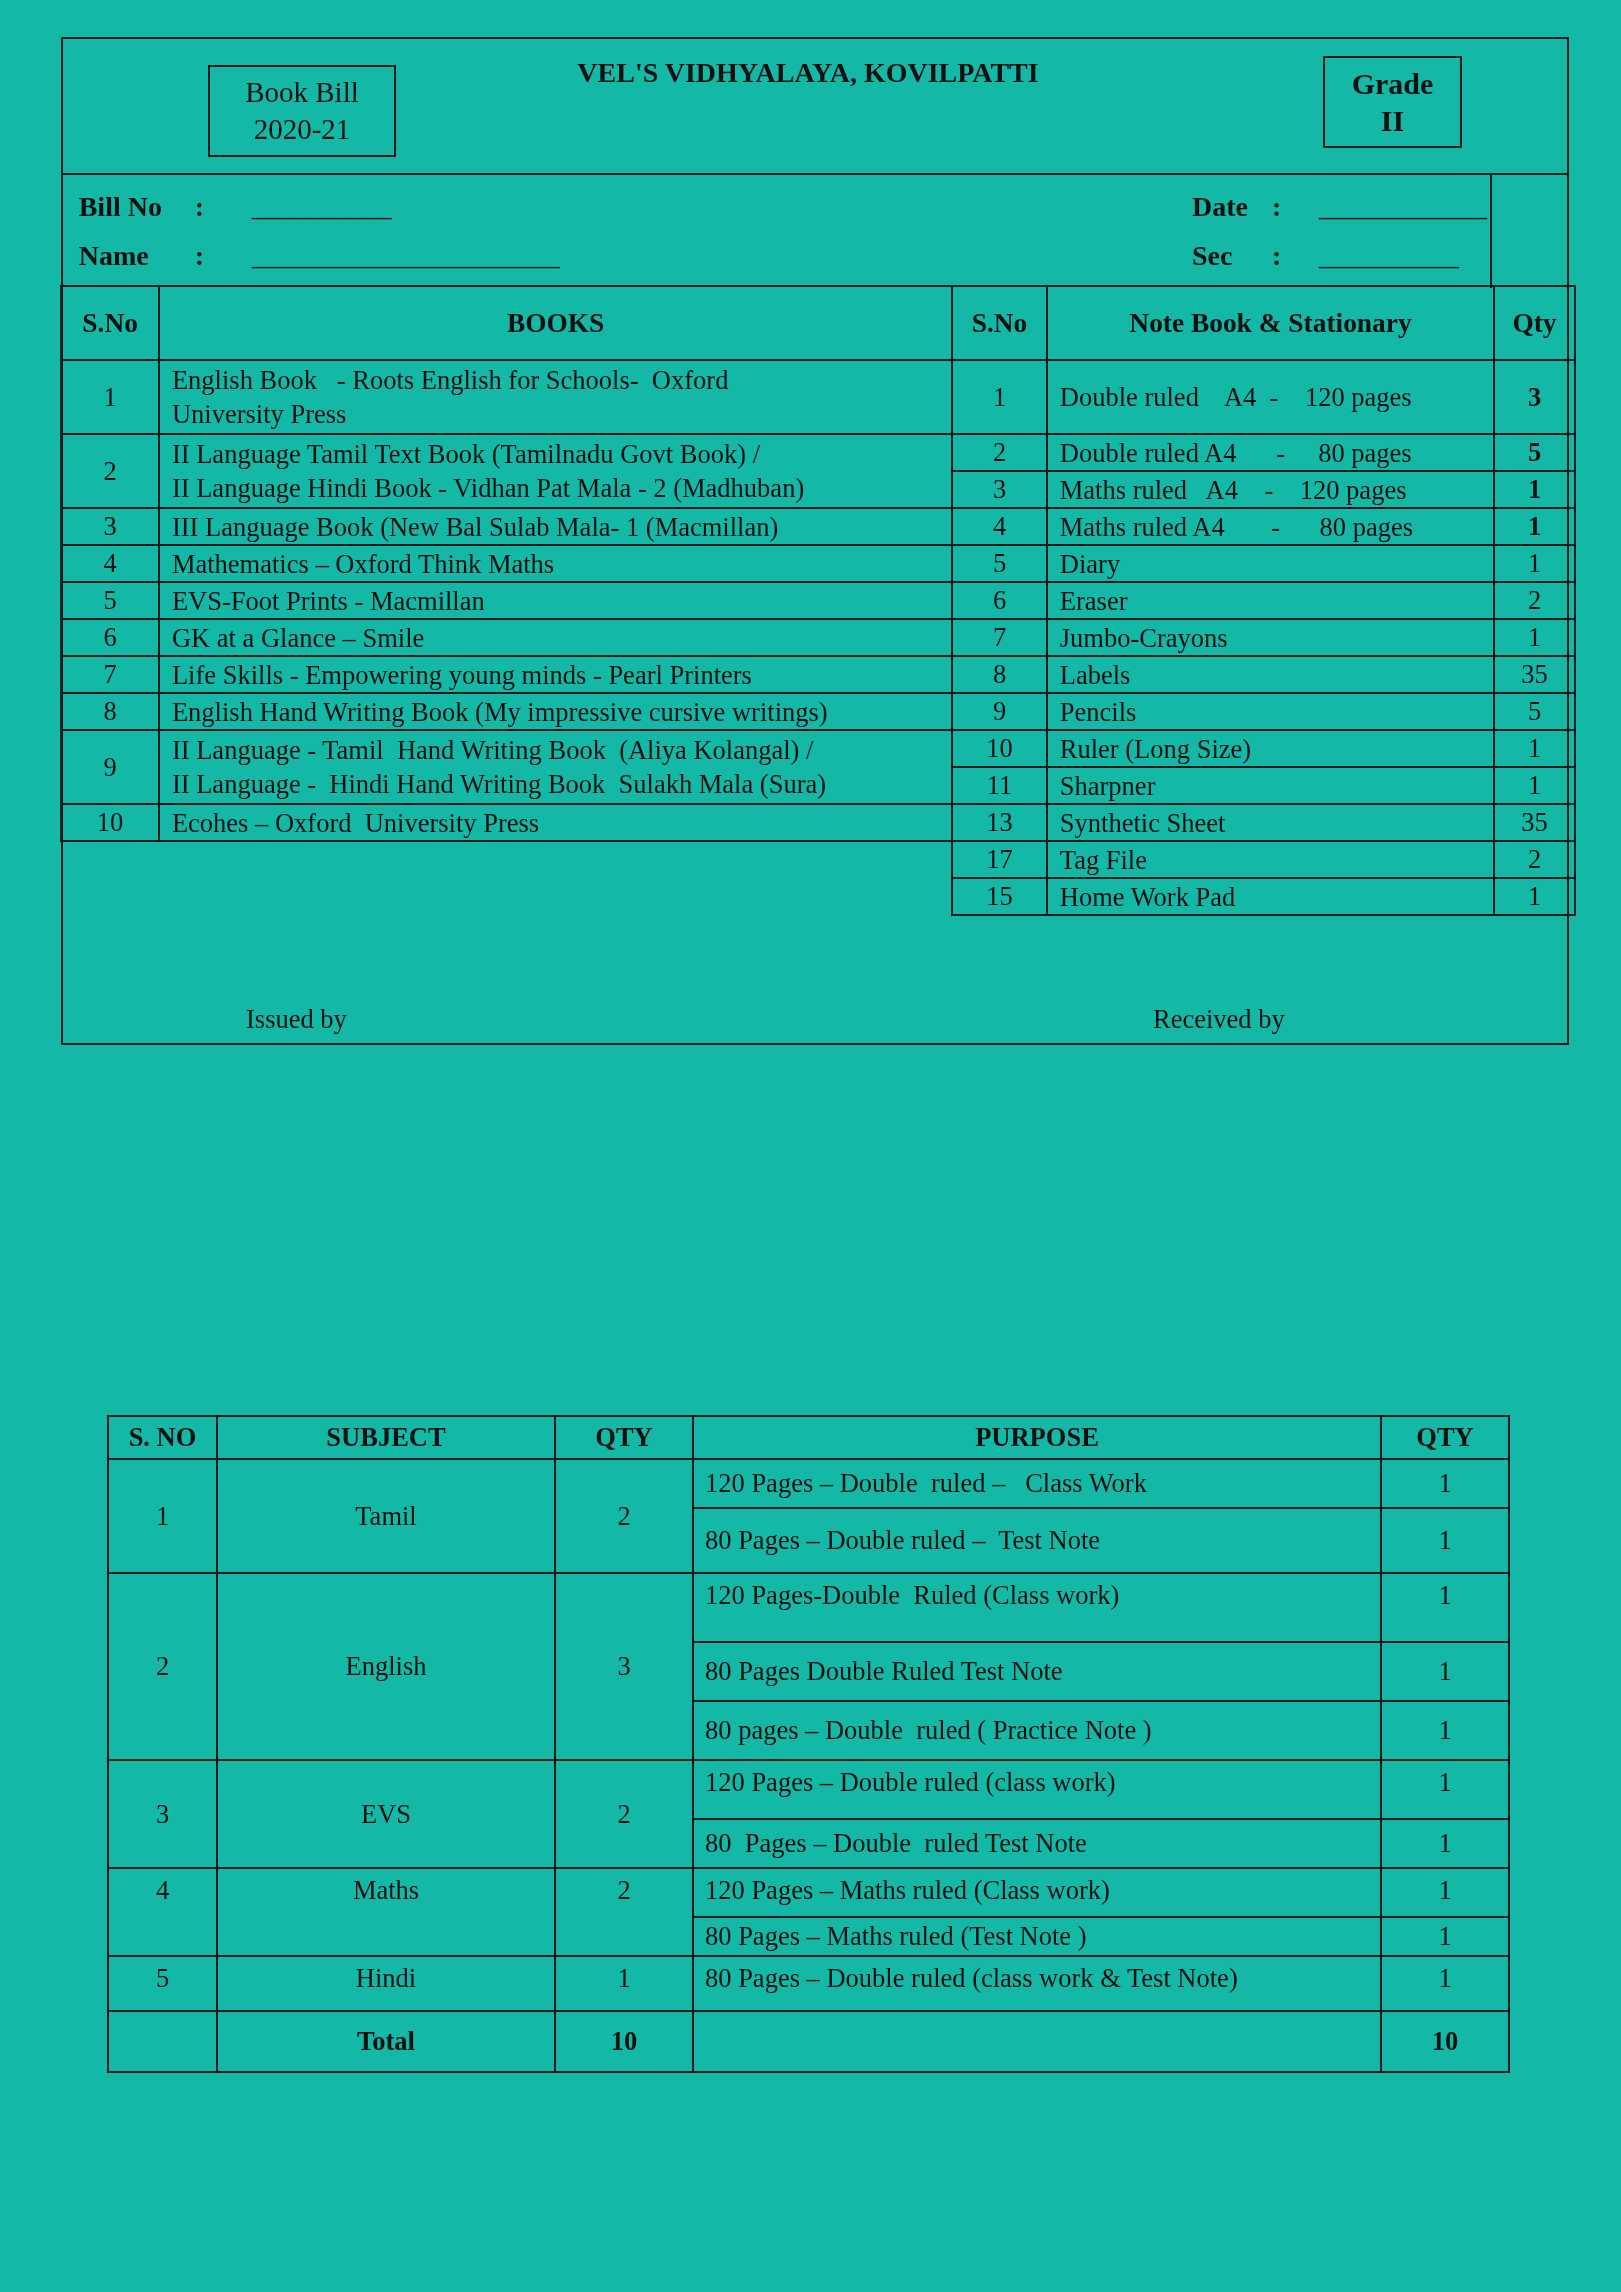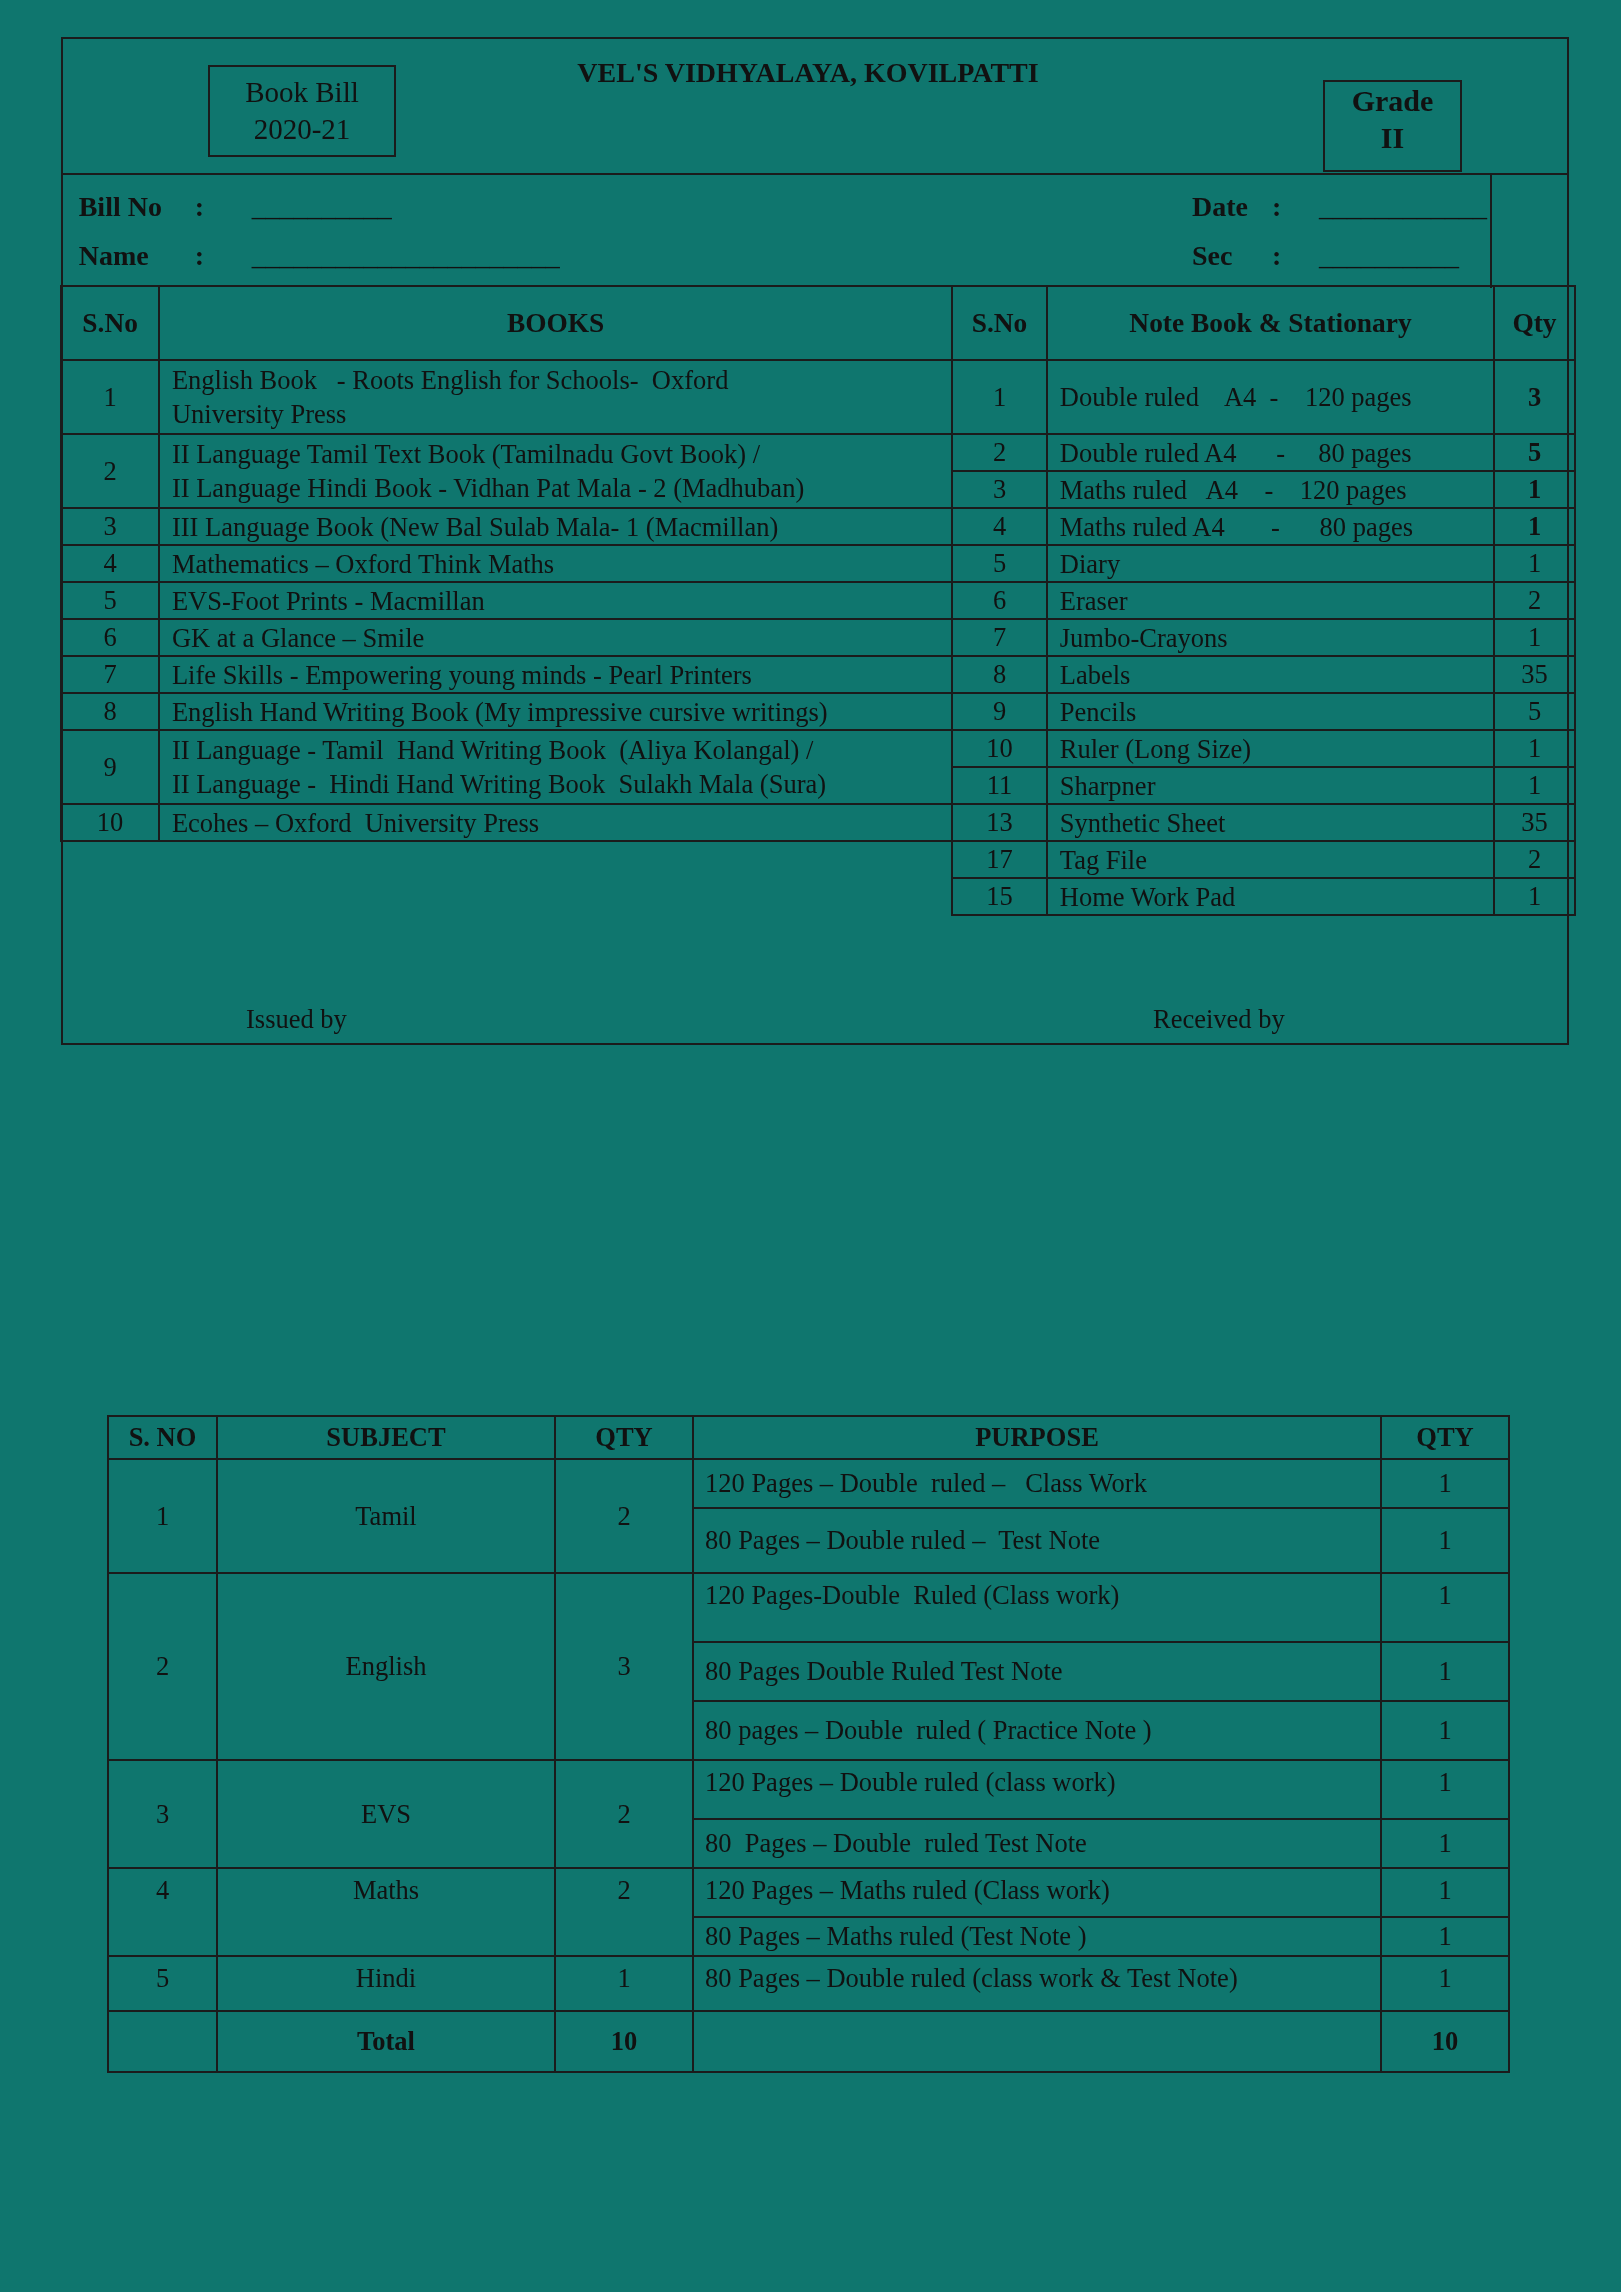--- a/index.html
+++ b/index.html
@@ -1,40 +1,40 @@
 <!DOCTYPE html>
 <html><head>
 <meta charset="utf-8">
 <style>
   html,body{margin:0;padding:0;background:#ffffff;}
   body{
     width:1621px;height:2293px;position:relative;
     font-family:"Liberation Serif","DejaVu Serif",serif;
     color:#111;
   }
-  .page{position:absolute;inset:0;background:#0f766e;}
+  .page{position:absolute;inset:0;background:#14b8a6;}
 
   
   .outer{
     position:absolute;left:61px;top:37px;width:1508px;height:1008px;
     border:2.9px solid #1b1b1b;box-sizing:border-box;
   }
   .head-sec{position:absolute;left:0;top:0;width:100%;height:136px;border-bottom:2px solid #1b1b1b;box-sizing:border-box;}
   .bookbill-box{
     position:absolute;left:145px;top:25.5px;width:188px;height:92px;border:2px solid #1b1b1b;
     display:flex;flex-direction:column;align-items:center;justify-content:center;
     font-size:29px;line-height:37px;text-align:center;box-sizing:border-box;
   }
   .school{
     position:absolute;left:353px;top:15.7px;width:784px;text-align:center;
     font-weight:bold;font-size:28px;line-height:36px;
   }
   .grade-box{
-    position:absolute;left:1260px;top:41px;width:139px;height:92px;border:2px solid #1b1b1b;
-    display:flex;flex-direction:column;align-items:center;
+    position:absolute;left:1260px;top:17px;width:139px;height:92px;border:2px solid #1b1b1b;
+    display:flex;flex-direction:column;align-items:center;justify-content:center;
     font-weight:bold;font-size:30px;line-height:37px;box-sizing:border-box;
   }
 
   .bill-sec{position:absolute;left:0;top:136px;width:100%;height:113px;}
   .bill-divider{position:absolute;left:1427px;top:0;height:100%;border-left:2px solid #1b1b1b;}
   .fieldline{position:absolute;font-size:28px;white-space:pre;}
   .fieldline .lbl{font-weight:bold;display:inline-block;}
   .fieldline .col{font-weight:bold;display:inline-block;}
   .fl-billno{left:15.7px;top:15.7px;}
   .fl-billno .lbl{width:116px;} .fl-billno .col{width:57px;}

